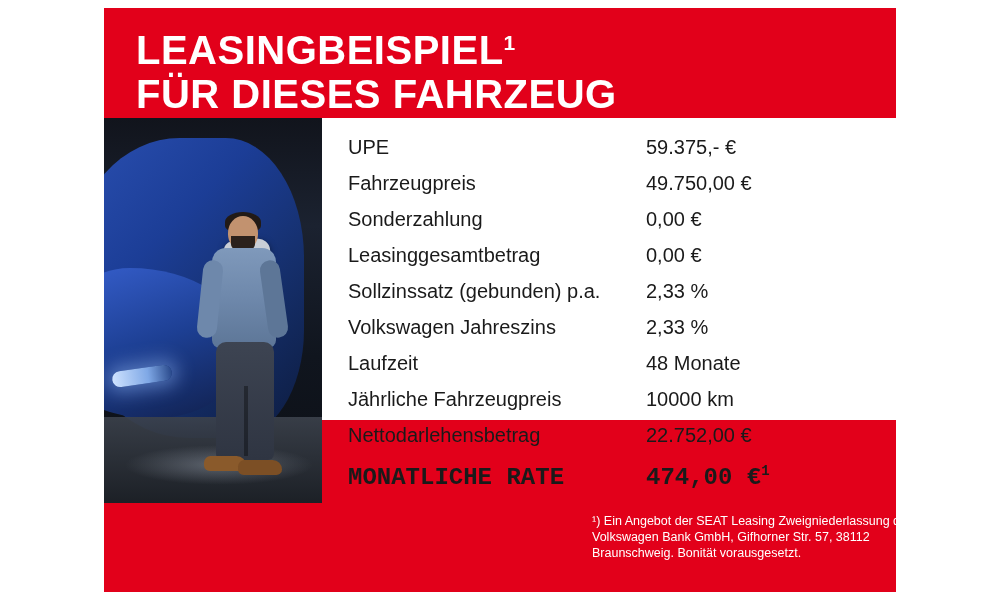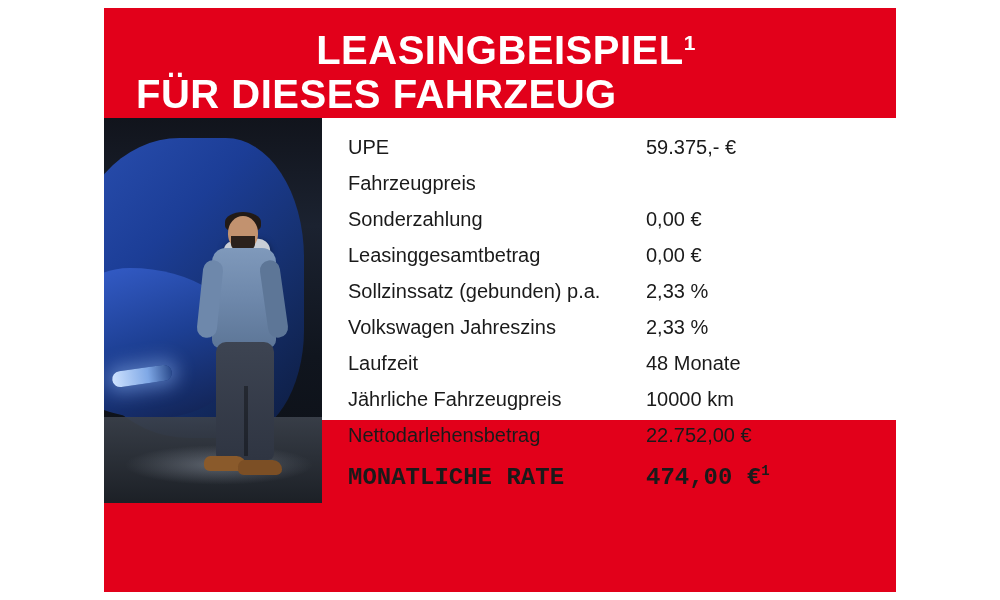--- a/index.html
+++ b/index.html
@@ -33,21 +33,20 @@
     top: 20px;
     width: 740px;
     color: #ffffff;
     font-weight: bold;
     letter-spacing: 0.5px;
   }
   .headline .line1 {
     font-size: 40px;
     line-height: 44px;
     white-space: nowrap;
-    text-align: center;
   }
   .headline .line1 sup {
     font-size: 21px;
     vertical-align: super;
     line-height: 0;
   }
   .headline .line2 {
     font-size: 40px;
     line-height: 36px;
     margin-top: 4px;
@@ -241,20 +240,21 @@
       </div>
 
       <div class="table-card">
 
         <div class="row">
           <div class="label">UPE</div>
           <div class="value">59.375,- €</div>
         </div>
         <div class="row">
           <div class="label">Fahrzeugpreis</div>
+          <div class="value">49.750,00 €</div>
         </div>
         <div class="row">
           <div class="label">Sonderzahlung</div>
           <div class="value">0,00 €</div>
         </div>
         <div class="row">
           <div class="label">Leasinggesamtbetrag</div>
           <div class="value">0,00 €</div>
         </div>
         <div class="row">
@@ -279,15 +279,20 @@
         </div>
 
         <div class="row total">
           <div class="label">MONATLICHE RATE</div>
           <div class="value"><span>474,00 €</span><sup>1</sup></div>
         </div>
 
       </div>
     </div>
 
+    <div class="footnote">
+      <div>¹) Ein Angebot der SEAT Leasing Zweigniederlassung der</div>
+      <div>Volkswagen Bank GmbH, Gifhorner Str. 57, 38112</div>
+      <div>Braunschweig. Bonität vorausgesetzt.</div>
+    </div>
 
   </div>
 </div>
 
 </body></html>

